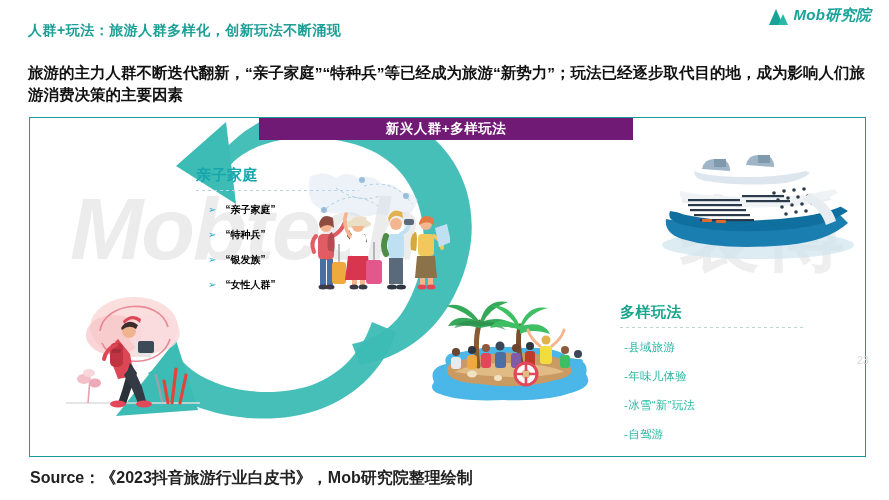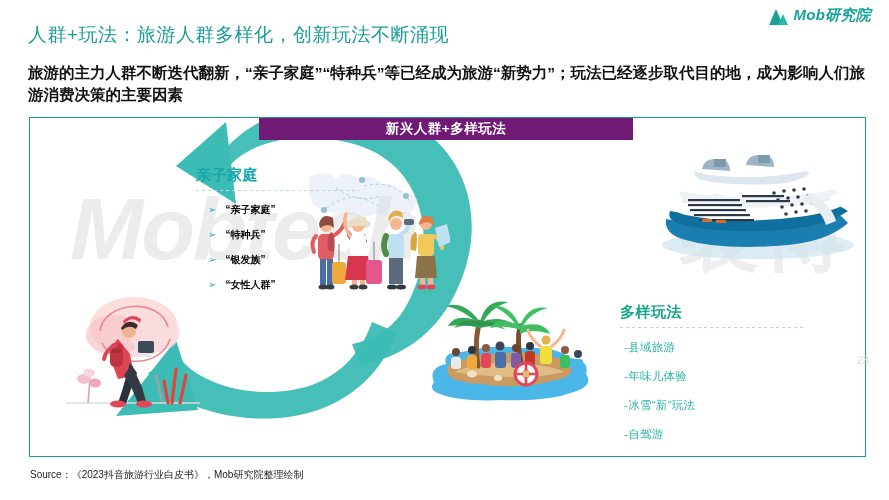--- a/index.html
+++ b/index.html
@@ -22,21 +22,21 @@
   .logo-mark .m2 {
     position: absolute; right: 0px; bottom: 0; width: 0; height: 0;
     border-left: 5px solid transparent; border-right: 5px solid transparent;
     border-bottom: 11px solid #2ab9a6;
   }
   .logo-text { font-size: 15px; font-weight: bold; font-style: italic; color: #17a39a; letter-spacing: .3px; }
 
   
   .title {
     position: absolute; left: 28px; top: 22px;
-    font-size: 19px; font-weight: normal; color: #1a9e96; letter-spacing: .5px;
+    font-size: 14px; font-weight: bold; color: #1a9e96; letter-spacing: .5px;
     white-space: nowrap;
     text-align: center;
   }
   .subtitle {
     position: absolute; left: 28px; top: 62px; width: 842px;
     font-size: 15.5px; font-weight: bold; color: #111; line-height: 1.42;
   }
 
   
   .frame {
@@ -100,21 +100,21 @@
 
   
   .ship { left: 620px; top: 35px; width: 215px; height: 110px; }
 
   
   .walker { left: 22px; top: 165px; width: 160px; height: 145px; }
 
   
   .source {
     position: absolute; left: 30px; top: 468px;
-    font-size: 10px; color: #222;
+    font-size: 16px; color: #222; font-weight: bold;
   }
   .pageno {
     position: absolute; right: 20px; bottom: 6px;
     font-size: 11px; color: #d8d8d8;
   }
 </style>
 </head>
 <body>
 
 <div class="slide">

